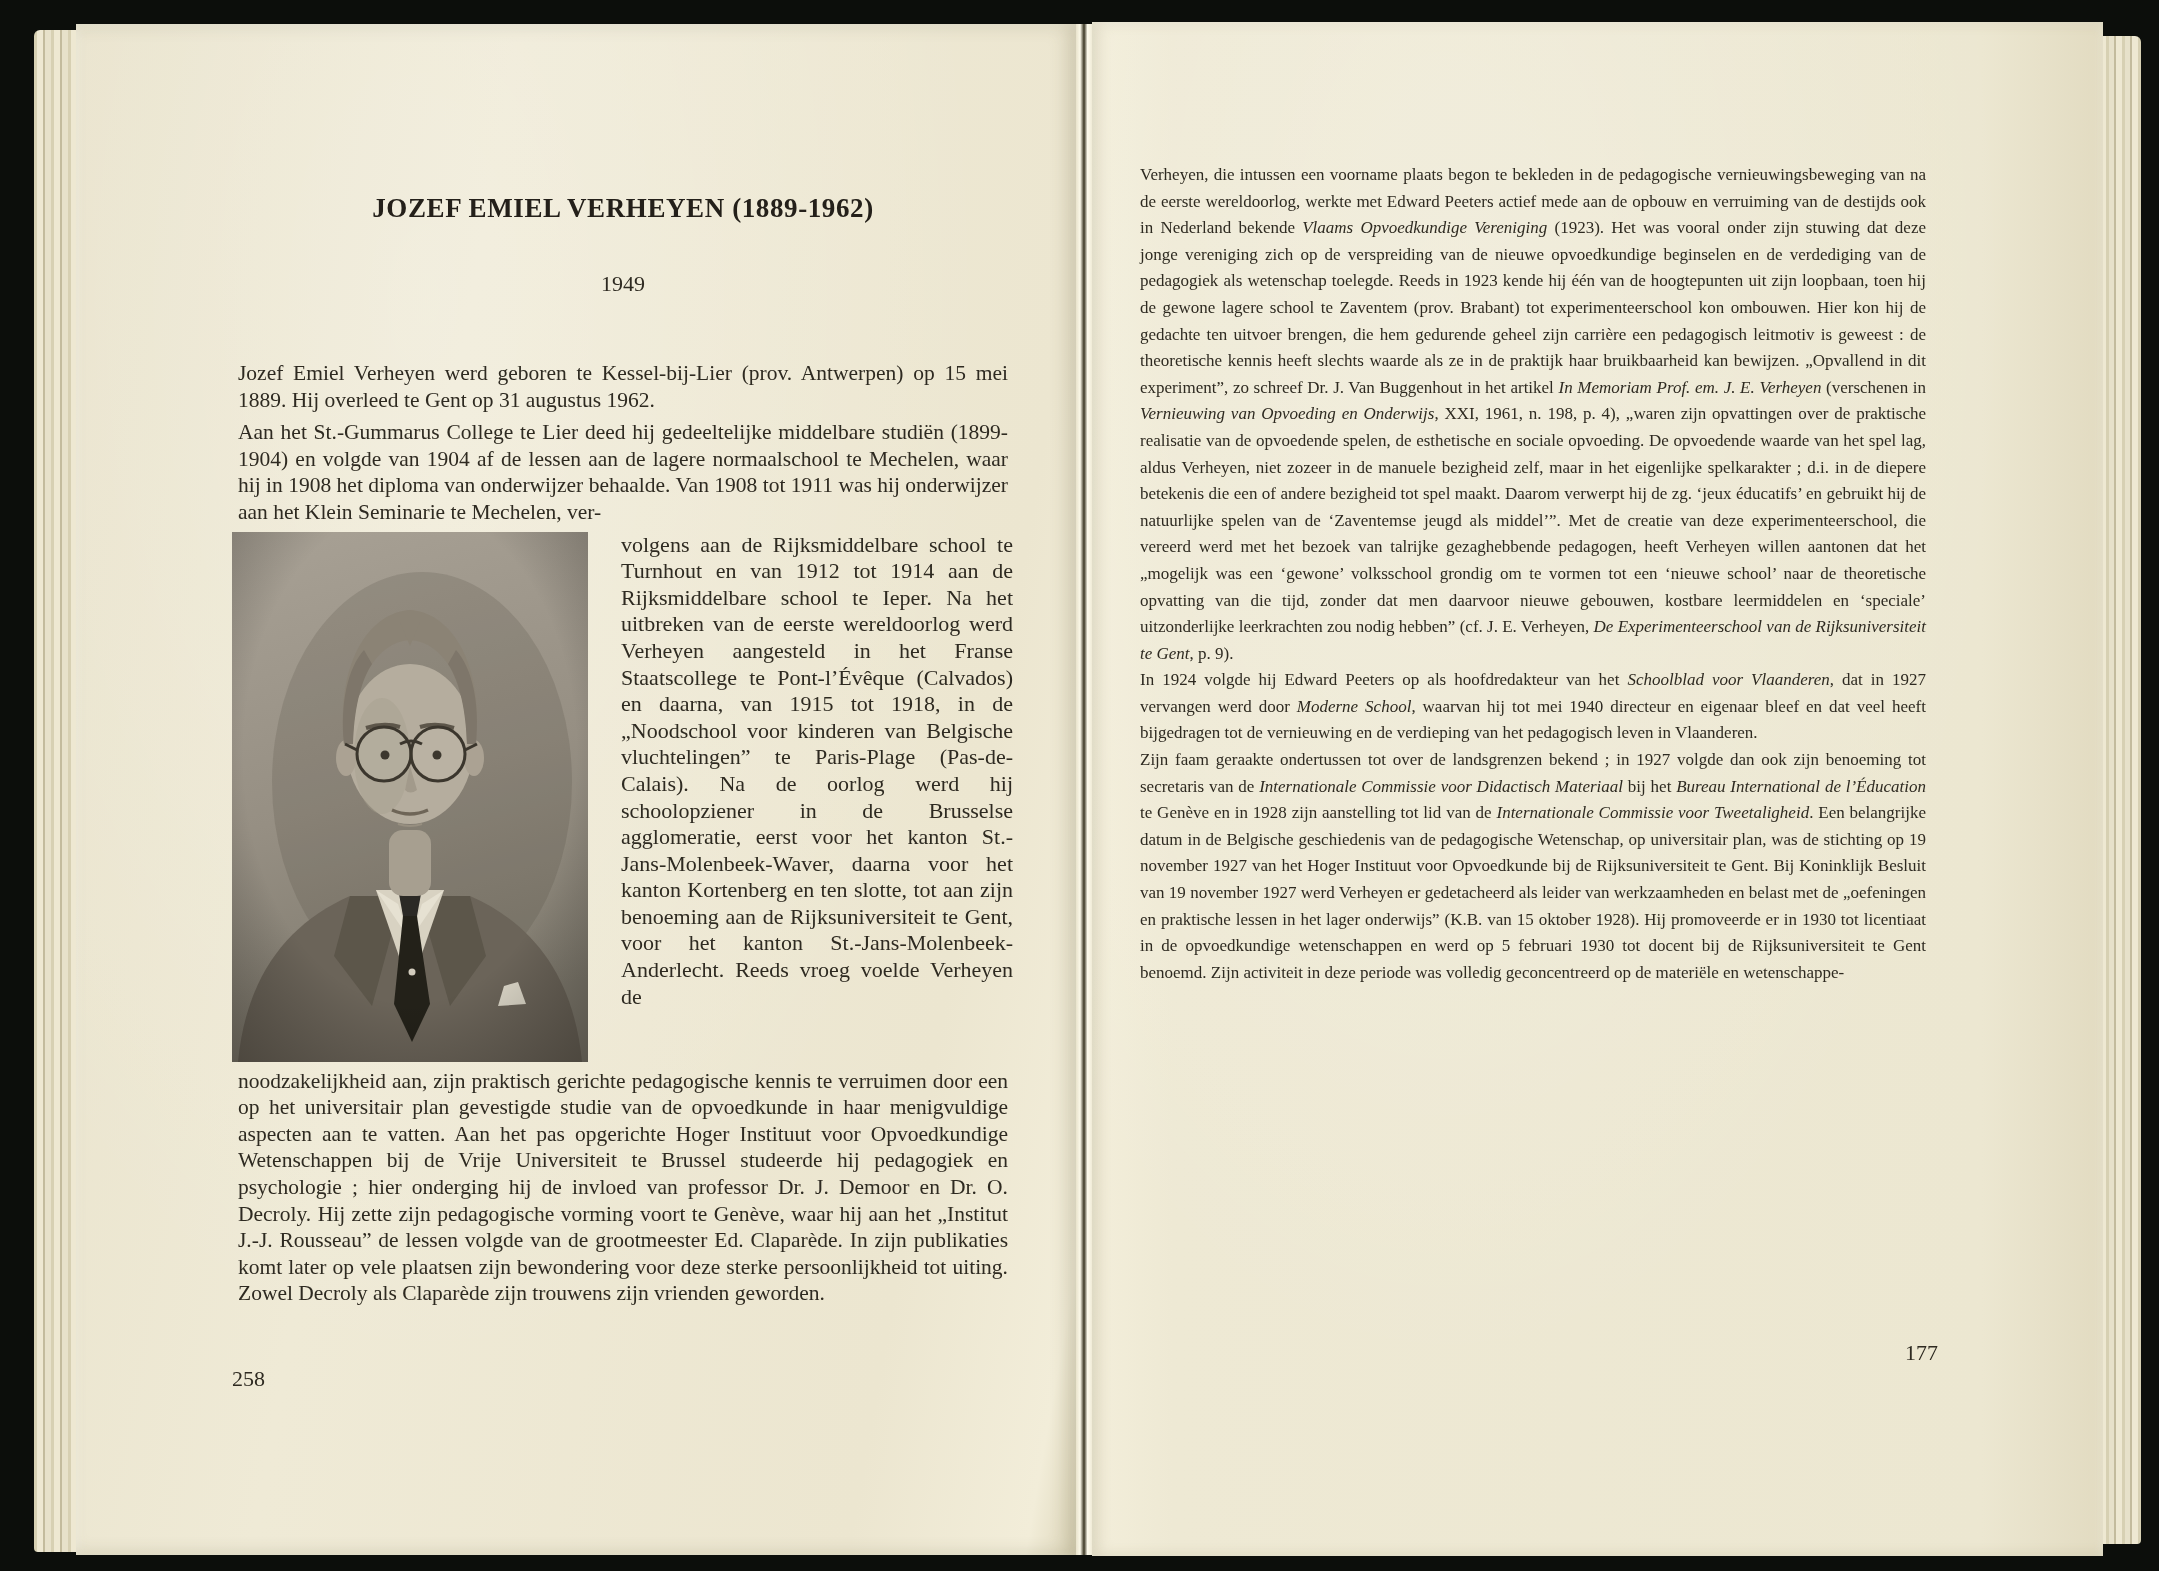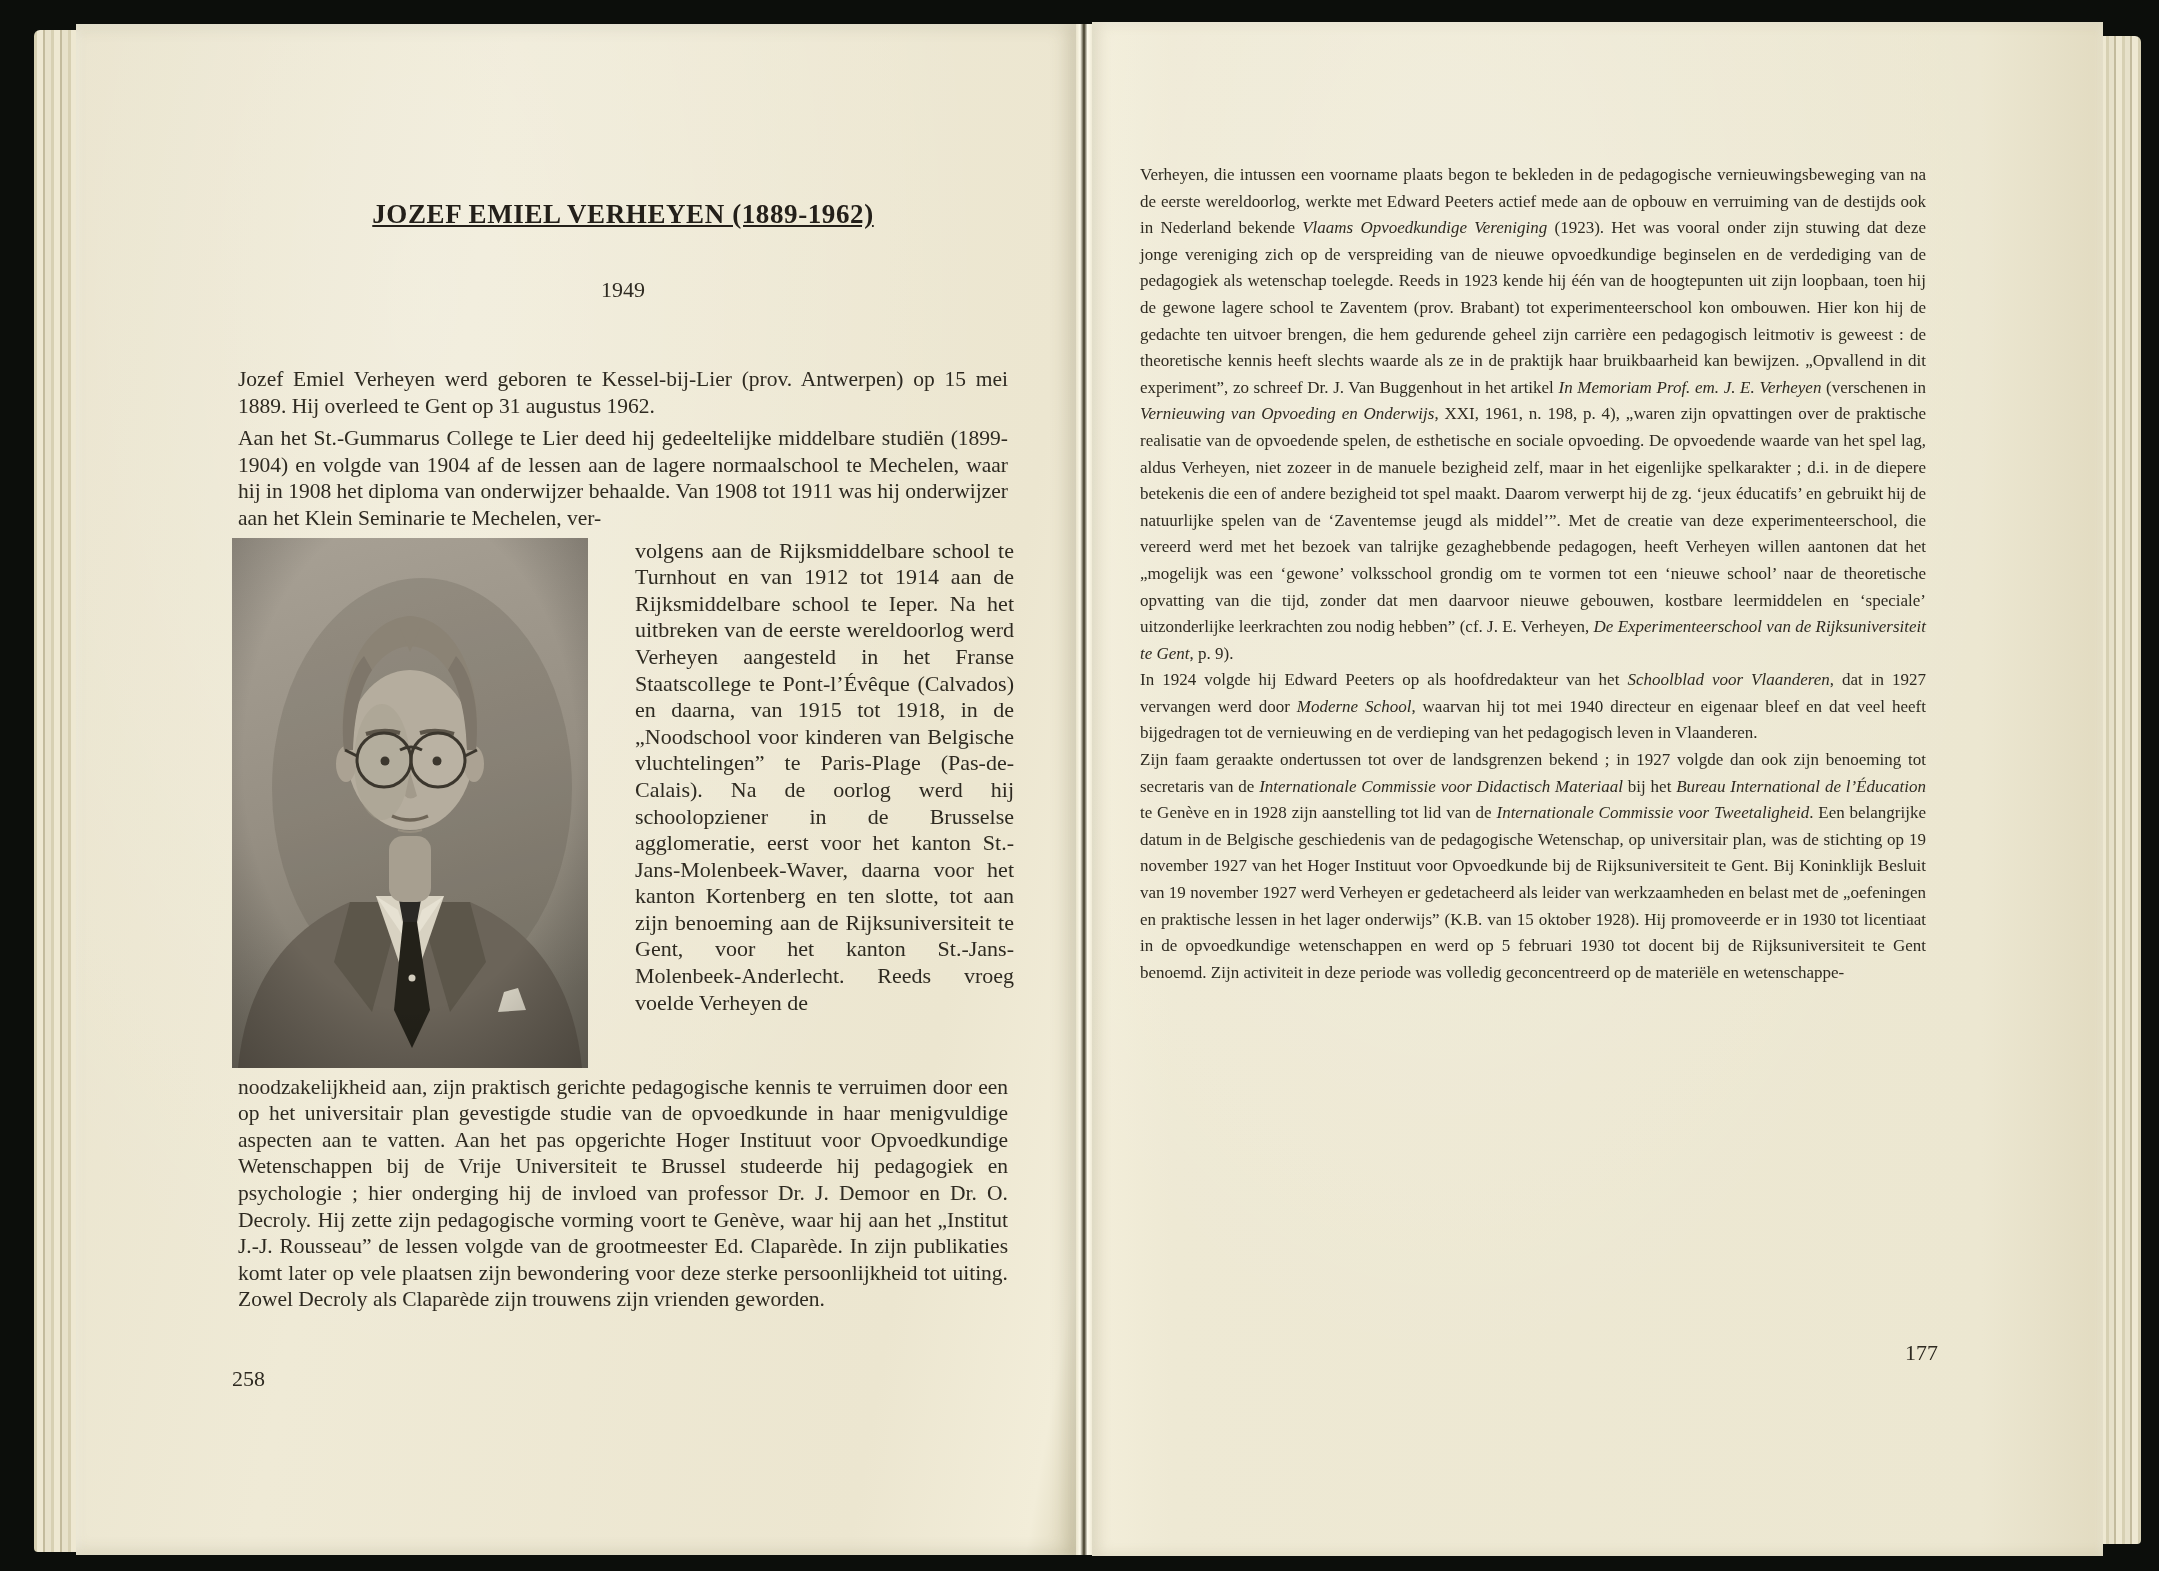--- a/index.html
+++ b/index.html
@@ -40,27 +40,27 @@
     content:"";position:absolute;inset:0;pointer-events:none;
     background:radial-gradient(ellipse at 35% 18%,rgba(255,255,255,.22),transparent 62%);
   }
   .gutter{
     position:absolute;left:1076px;top:24px;width:16px;height:1531px;
     background:linear-gradient(to right,#e9e3cc 0%,#fbf8e8 26%,#3a3522 50%,#fdfaec 72%,#f0ebd7 100%);
   }
   
   .lp-content{position:absolute;left:156px;top:158px;width:782px;color:var(--ink);}
   .article-title{
-    margin:17px;font-size:27px;font-weight:700;letter-spacing:.6px;
-    text-align:center;color:#24201a;white-space:nowrap;text-decoration:underline;
+    margin:11px;font-size:27px;font-weight:700;letter-spacing:.6px;
+    text-align:center;color:#24201a;white-space:nowrap;
   }
   .article-year{margin:47px 0 12px;font-size:22px;text-align:center;}
   .lp-body{margin:63px 0 0;font-size:21.5px;line-height:26.6px;text-align:justify;}
   .lp-body p{margin:6px;}
-  .photo-row{display:flex;gap:47px;align-items:flex-start;}
+  .photo-row{display:flex;gap:33px;align-items:flex-start;}
   .photo{flex:0 0 356px;width:356px;height:530px;}
   .photo svg{display:block;width:356px;height:530px;}
   .side-col{width:392px;font-size:22px;line-height:26.6px;text-align:justify;}
   .pagenum{position:absolute;font-size:22px;color:var(--ink);}
   .pagenum-left{left:156px;top:1342px;}
   .pagenum-right{left:60px;top:1318px;width:786px;text-align:right;}
   
   .rp-content{
     position:absolute;left:48px;top:140px;width:786px;
     font-size:17px;line-height:26.6px;text-align:justify;color:var(--ink);

